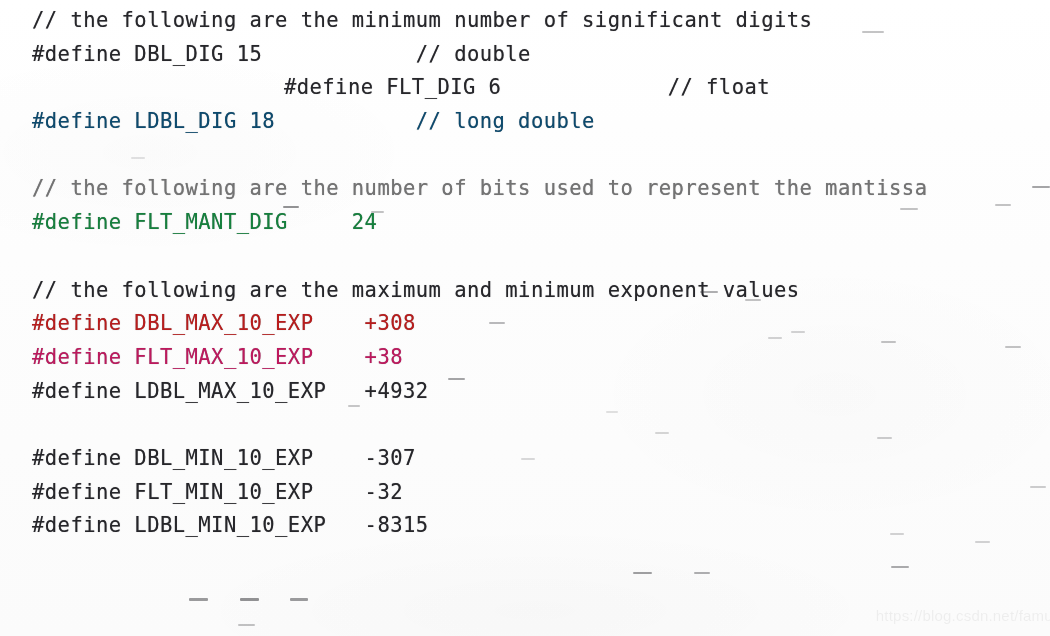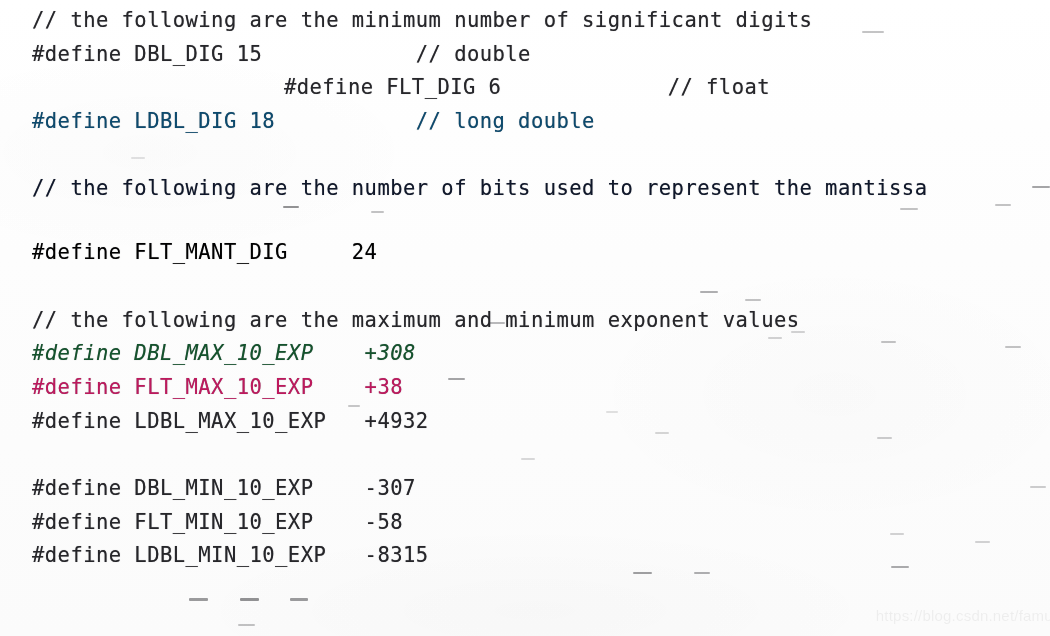--- a/index.html
+++ b/index.html
@@ -69,30 +69,30 @@
 <div id="page" style="background: rgb(253, 253, 253); padding-left: 20px;">
 
   <div id="paper-texture"></div>
 
   <div id="code-block">
       <div class="code-line" style="color: rgb(38, 38, 42);">// the following are the minimum number of significant digits</div>
       <div class="code-line" style="color: rgb(38, 38, 42);">#define DBL_DIG 15            // double</div>
       <div class="code-line" style="color: rgb(38, 38, 42); text-align: center;">#define FLT_DIG 6             // float</div>
       <div class="code-line" style="color: #0c4a6e;">#define LDBL_DIG 18           // long double</div>
       <div class="code-line blank" style="color: rgb(38, 38, 42);">&nbsp;</div>
-      <div class="code-line" style="color: #0f172a;">// the following are the number of bits used to represent the mantissa</div>
-      <div class="code-line" style="color: #000000; margin-top: 30px;">#define FLT_MANT_DIG     24</div>
+      <div class="code-line" style="color: #737373;">// the following are the number of bits used to represent the mantissa</div>
+      <div class="code-line" style="color: #15803d;">#define FLT_MANT_DIG     24</div>
       <div class="code-line blank" style="color: rgb(38, 38, 42);">&nbsp;</div>
       <div class="code-line" style="color: rgb(38, 38, 42);">// the following are the maximum and minimum exponent values</div>
-      <div class="code-line" style="color: #14532d; font-style: italic;">#define DBL_MAX_10_EXP    +308</div>
+      <div class="code-line" style="color: #b91c1c;">#define DBL_MAX_10_EXP    +308</div>
       <div class="code-line" style="color: #be185d;">#define FLT_MAX_10_EXP    +38</div>
       <div class="code-line" style="color: rgb(38, 38, 42);">#define LDBL_MAX_10_EXP   +4932</div>
       <div class="code-line blank" style="color: rgb(38, 38, 42);">&nbsp;</div>
       <div class="code-line" style="color: rgb(38, 38, 42);">#define DBL_MIN_10_EXP    -307</div>
-      <div class="code-line" style="color: rgb(38, 38, 42);">#define FLT_MIN_10_EXP    -58</div>
+      <div class="code-line" style="color: rgb(38, 38, 42);">#define FLT_MIN_10_EXP    -32</div>
       <div class="code-line" style="color: rgb(38, 38, 42);">#define LDBL_MIN_10_EXP   -8315</div>
     </div>
 
   <div id="artifact-layer">
       <div class="artifact" style="left: 862px; top: 31px; width: 22px; height: 2px; opacity: 0.3;"></div>
       <div class="artifact" style="left: 1032px; top: 186px; width: 18px; height: 2px; opacity: 0.45;"></div>
       <div class="artifact" style="left: 995px; top: 204px; width: 16px; height: 2px; opacity: 0.3;"></div>
       <div class="artifact" style="left: 900px; top: 208px; width: 18px; height: 2px; opacity: 0.3;"></div>
       <div class="artifact" style="left: 283px; top: 206px; width: 16px; height: 2px; opacity: 0.55;"></div>
       <div class="artifact" style="left: 371px; top: 211px; width: 13px; height: 2px; opacity: 0.3;"></div>

